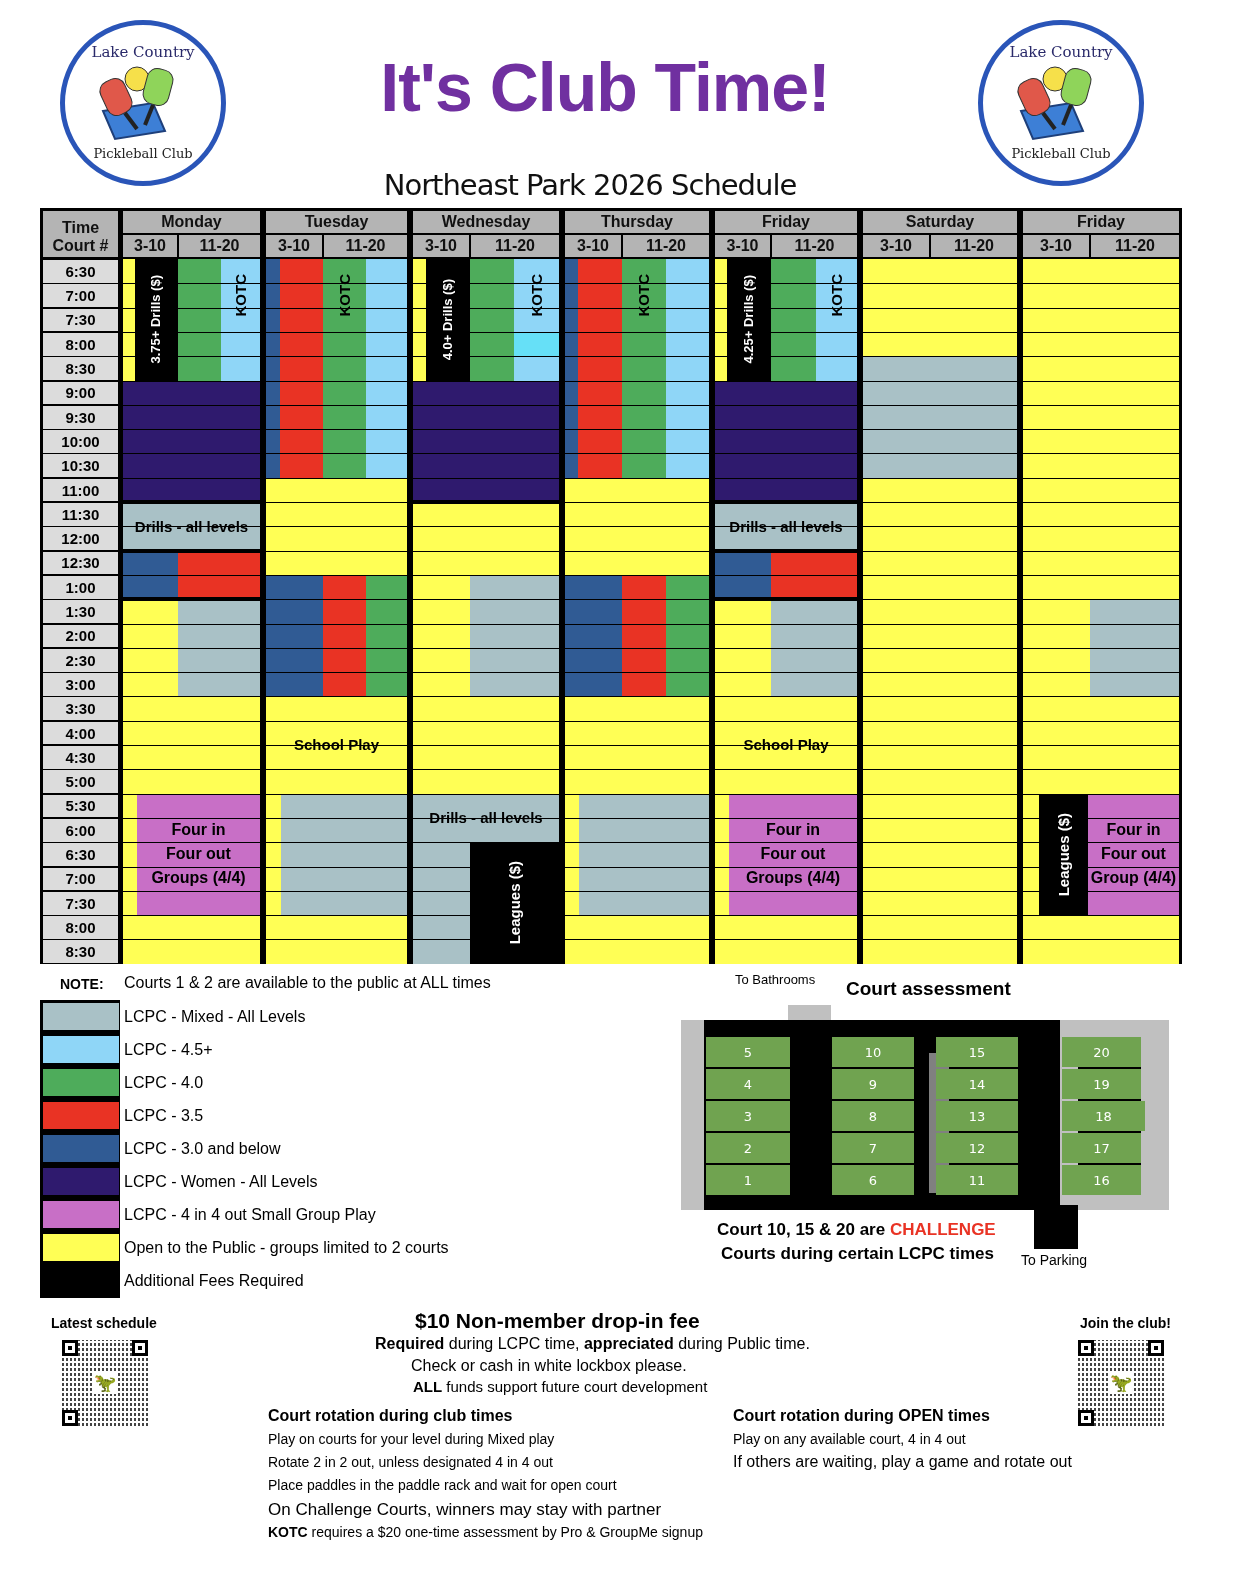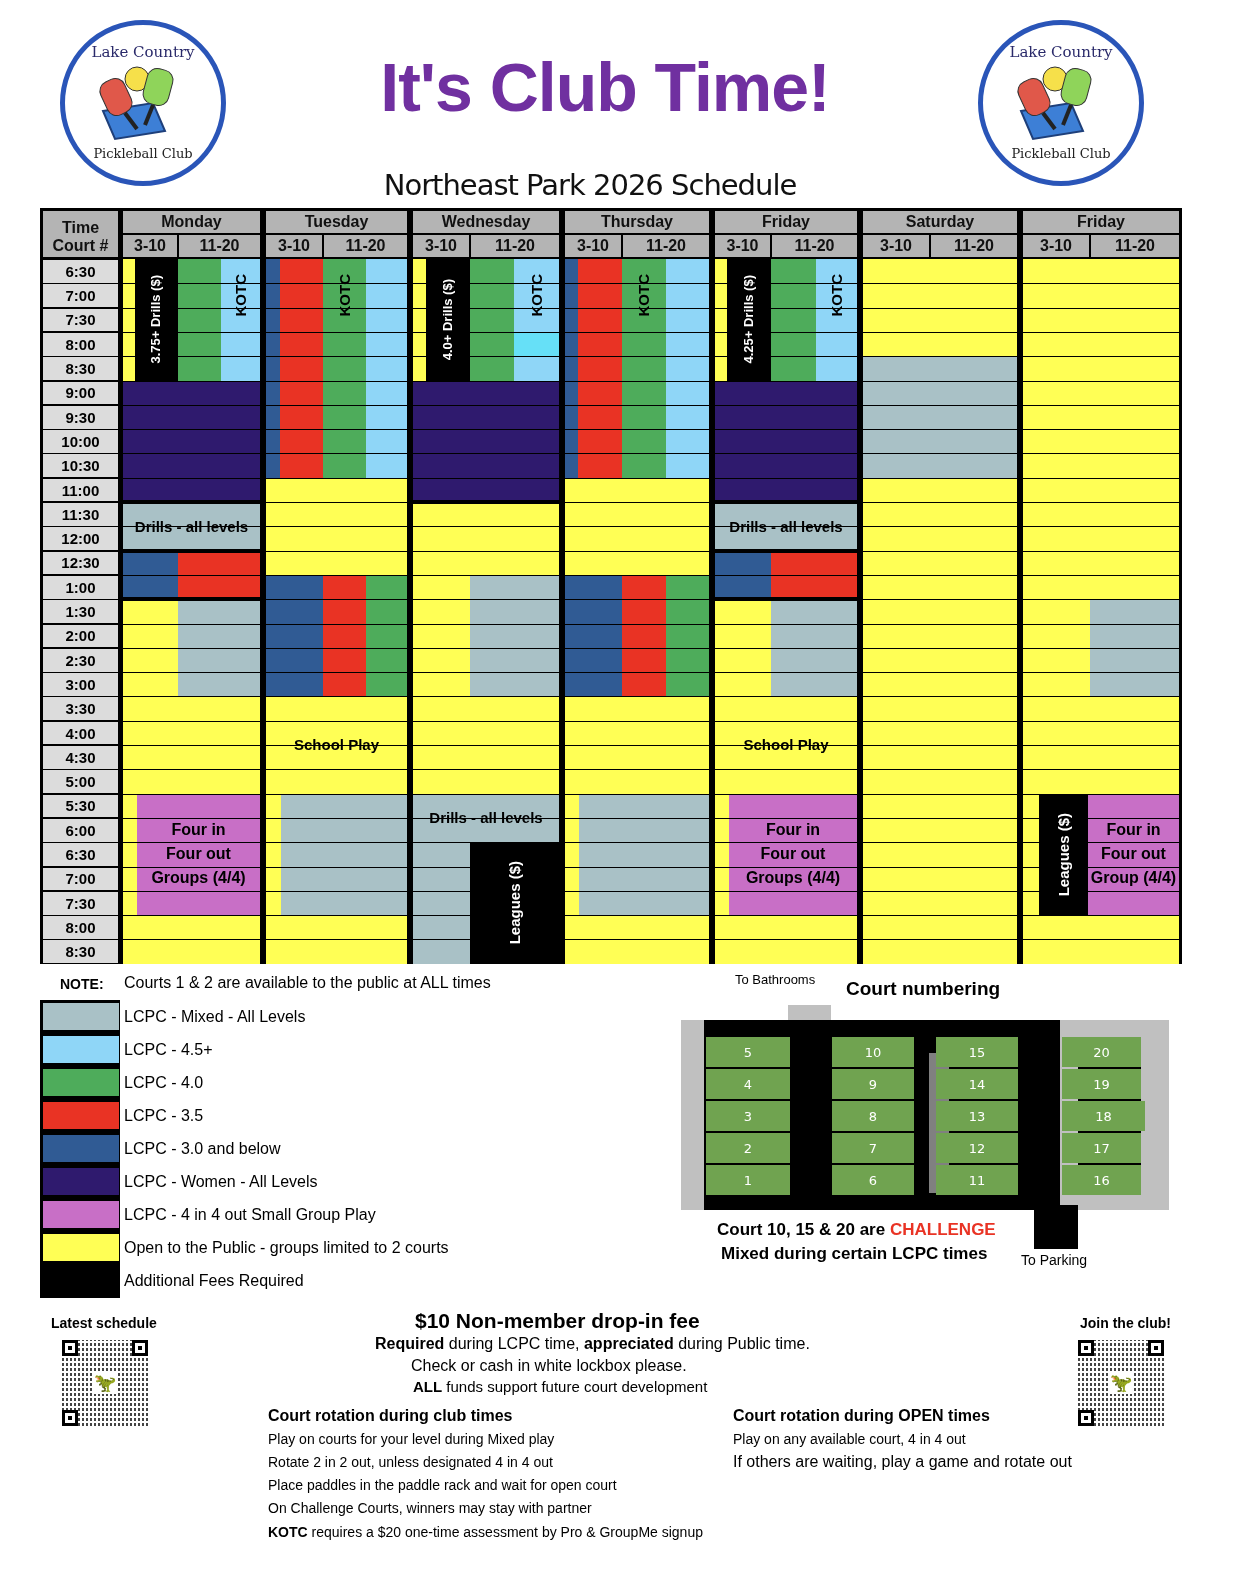--- a/index.html
+++ b/index.html
@@ -307,21 +307,21 @@
     <div class="legend-tx txt" style="top:1173px;">LCPC - Women - All Levels</div>
     <div class="legend-sw" style="top:1201px;height:27px;background:#c86fc6;"></div>
     <div class="legend-tx txt" style="top:1206px;">LCPC - 4 in 4 out Small Group Play</div>
     <div class="legend-sw" style="top:1234px;height:27px;background:#ffff55;"></div>
     <div class="legend-tx txt" style="top:1239px;">Open to the Public - groups limited to 2 courts</div>
     <div class="legend-sw" style="top:1267px;height:29px;background:#000000;"></div>
     <div class="legend-tx txt" style="top:1272px;">Additional Fees Required</div>
   </div>
 
 <div class="txt" style="left:735px;top:972px;font-size:13px;">To Bathrooms</div>
-<div class="txt" style="left:846px;top:978px;font-size:19px;font-weight:bold;">Court numbering</div>
+<div class="txt" style="left:846px;top:978px;font-size:19px;font-weight:bold;">Court assessment</div>
 <div class="abs" style="left:788px;top:1005px;width:43px;height:18px;background:#c0c0c0;"></div>
 <div class="abs" style="left:681px;top:1020px;width:488px;height:190px;background:#c0c0c0;"></div>
 <div class="abs" style="left:704px;top:1020px;width:356px;height:190px;background:#000;"></div>
 <div class="abs" style="left:1034px;top:1205px;width:44px;height:44px;background:#000;"></div>
 <div class="abs" style="left:929px;top:1053px;width:20px;height:140px;background:#808080;"></div>
 <div class="abs" style="left:1078px;top:1053px;width:63px;height:140px;background:#000;"></div>
 <div id="courts">
     <div class="court" style="left:706px;top:1037px;width:84px;height:30px;">5</div>
     <div class="court" style="left:706px;top:1069px;width:84px;height:30px;">4</div>
     <div class="court" style="left:706px;top:1101px;width:84px;height:30px;">3</div>
@@ -340,21 +340,21 @@
     <div class="court" style="left:1062px;top:1037px;width:79px;height:30px;">20</div>
     <div class="court" style="left:1062px;top:1069px;width:79px;height:30px;">19</div>
     <div class="court" style="left:1062px;top:1101px;width:83px;height:30px;">18</div>
     <div class="court" style="left:1062px;top:1133px;width:79px;height:30px;">17</div>
     <div class="court" style="left:1062px;top:1165px;width:79px;height:30px;">16</div>
   </div>
 
 <div class="txt" style="left:717px;top:1220px;font-size:17px;font-weight:bold;">
   <span>Court 10, 15 &amp; 20 are </span><span style="color:#e93324;">CHALLENGE</span>
 </div>
-<div class="txt" style="left:721px;top:1244px;font-size:17px;font-weight:bold;">Mixed during certain LCPC times</div>
+<div class="txt" style="left:721px;top:1244px;font-size:17px;font-weight:bold;">Courts during certain LCPC times</div>
 <div class="txt" style="left:1021px;top:1252px;font-size:14px;">To Parking</div>
 
 <div class="txt" style="left:51px;top:1315px;font-size:14px;font-weight:bold;">Latest schedule</div>
 <div class="qrbox" style="left:62px;top:1340px;">
   <div class="dots"></div>
   <div class="finder" style="left:0;top:0;"></div>
   <div class="finder" style="right:0;top:0;"></div>
   <div class="finder" style="left:0;bottom:0;"></div>
   <div style="position:absolute;left:32px;top:32px;width:22px;height:22px;background:#fff;font-size:18px;line-height:22px;text-align:center;">🦖</div>
 </div>
@@ -375,21 +375,21 @@
 <div class="txt" style="left:411px;top:1357px;font-size:16px;">Check or cash in white lockbox please.</div>
 <div class="txt" style="left:413px;top:1378px;font-size:15px;">
   <b>ALL</b><span> funds support future court development</span>
 </div>
 
 <div class="txt" style="left:268px;top:1407px;font-size:16px;font-weight:bold;">Court rotation during club times</div>
 <div id="club-rot">
     <div class="txt" style="left:268px;top:1431px;font-size:14px;">Play on courts for your level during Mixed play</div>
     <div class="txt" style="left:268px;top:1454px;font-size:14px;">Rotate 2 in 2 out, unless designated 4 in 4 out</div>
     <div class="txt" style="left:268px;top:1477px;font-size:14px;">Place paddles in the paddle rack and wait for open court</div>
-    <div class="txt" style="left:268px;top:1500px;font-size:14px;">On Challenge Courts, winners may stay with partner</div>
+    <div class="txt" style="left:268px;top:1500px;font-size:17px;">On Challenge Courts, winners may stay with partner</div>
   </div>
 <div class="txt" style="left:268px;top:1524px;font-size:14px;">
   <b>KOTC</b><span> requires a $20 one-time assessment by Pro &amp; GroupMe signup</span>
 </div>
 
 <div class="txt" style="left:733px;top:1407px;font-size:16px;font-weight:bold;">Court rotation during OPEN times</div>
 <div class="txt" style="left:733px;top:1431px;font-size:14px;">Play on any available court, 4 in 4 out</div>
 <div class="txt" style="left:733px;top:1453px;font-size:16px;">If others are waiting, play a game and rotate out</div>
 
 </body></html>

